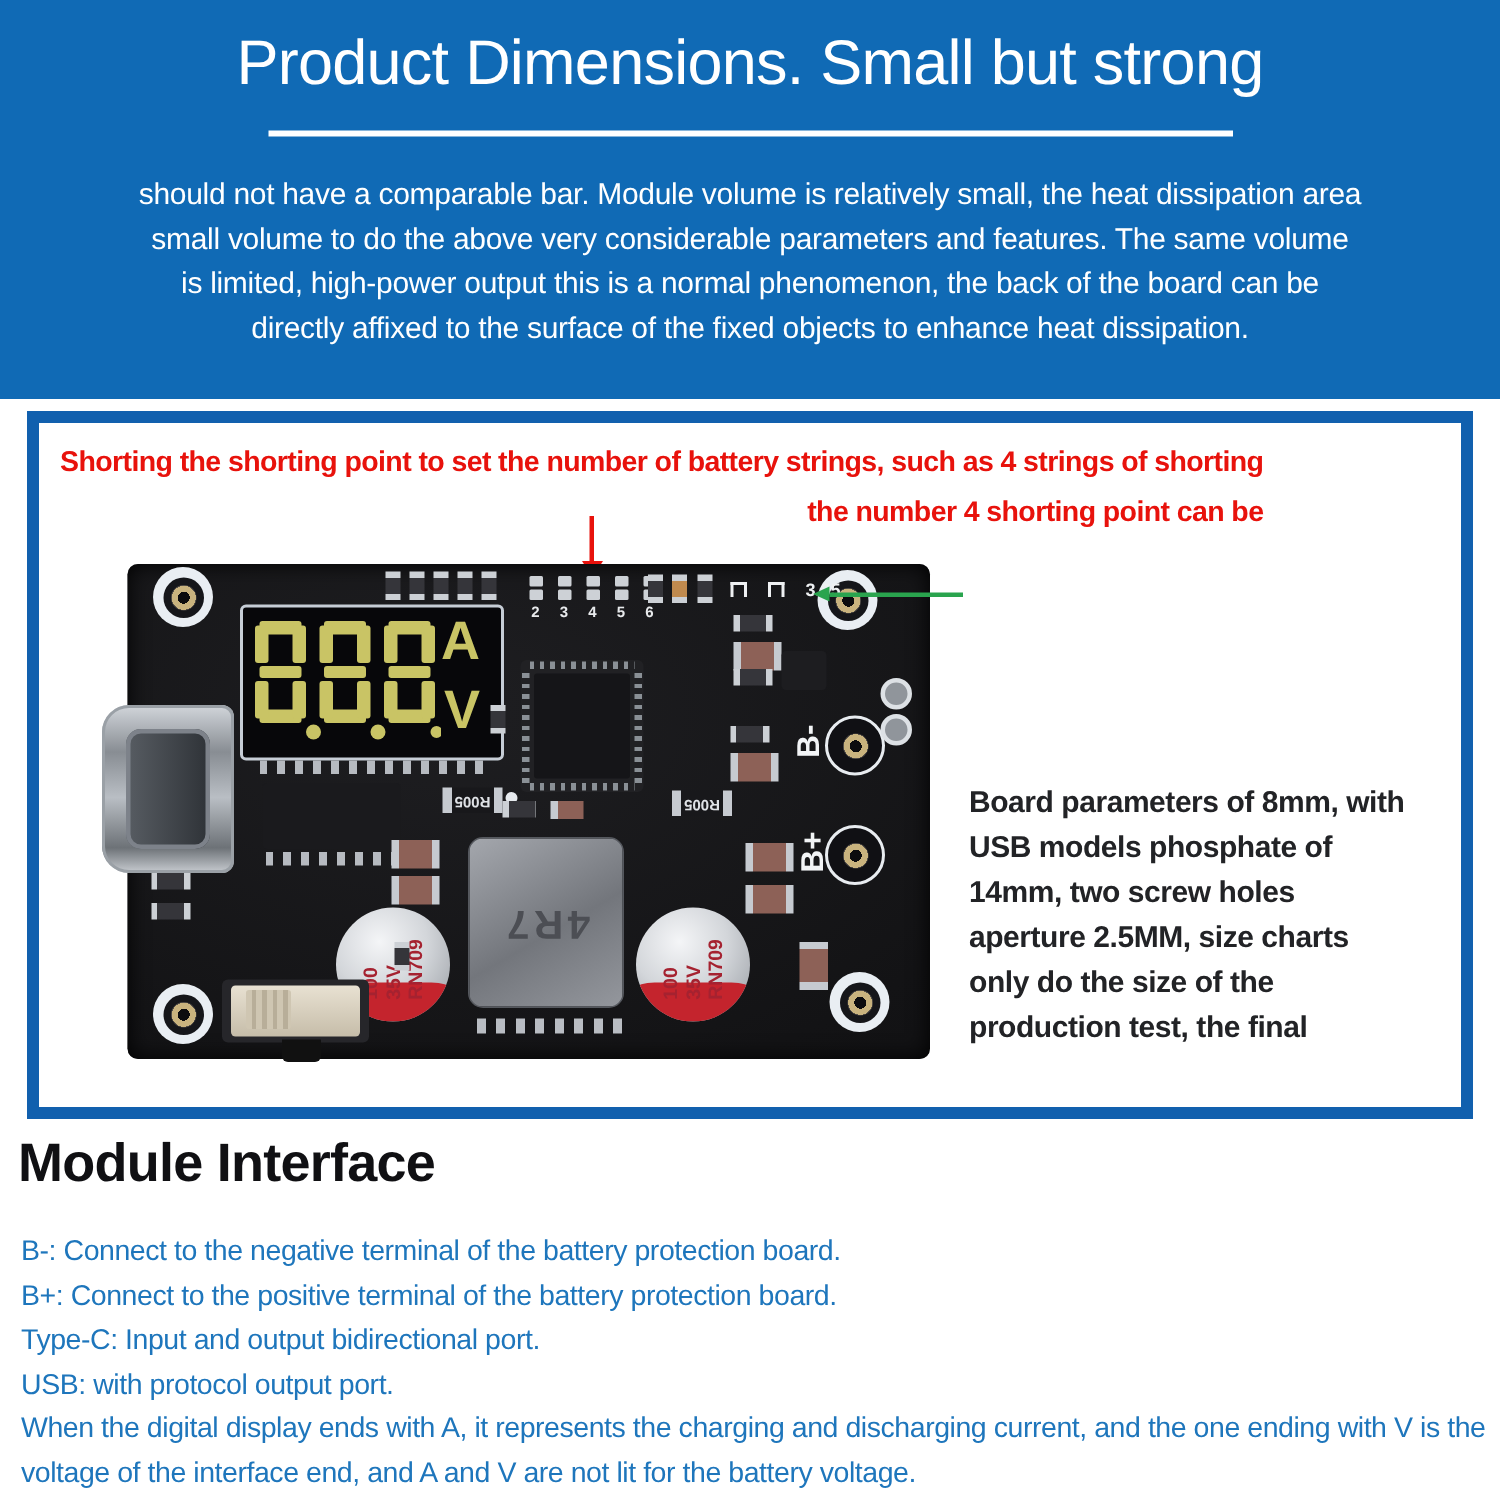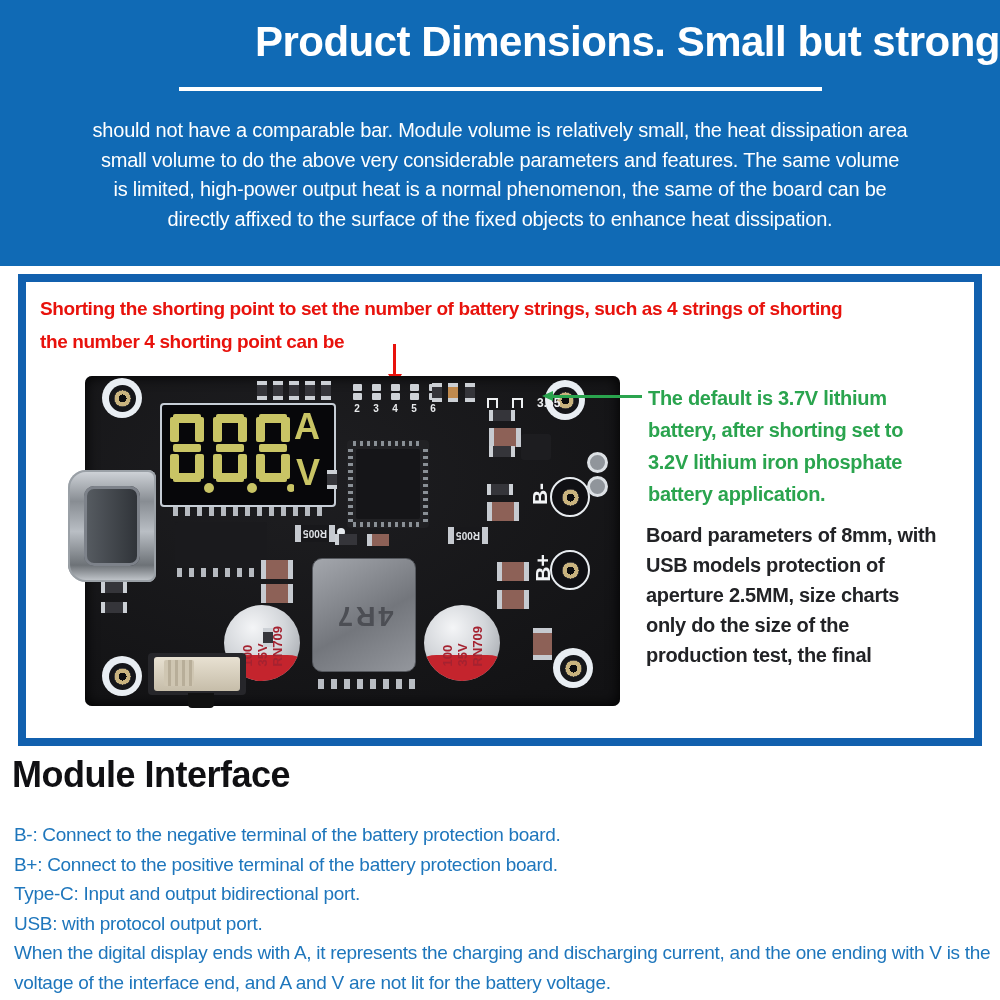--- a/index.html
+++ b/index.html
@@ -2,32 +2,32 @@
 <html style="--header-blue: #106ab5; --border-blue: #1160ae; --text-blue: #1e76bc; --note-red: #e8120c; --note-green: #2aa44e; --display-color: #c9c465;"><head>
 <meta charset="utf-8">
 <style>
   html,body{margin:0;padding:0;background:#fff;}
   .page{position:relative;width:1000px;height:1000px;background:#fff;overflow:hidden;
         font-family:"Liberation Sans",sans-serif;}
 
   
   .banner{position:absolute;left:0;top:0;width:1000px;height:266px;
           background:var(--header-blue,#106ab5);text-align:center;}
-  .banner h1{margin:0;padding-top:18px;font-size:42px;font-weight:700;color:#fff;letter-spacing:-0.5px;text-align:right;}
+  .banner h1{margin:0;padding-top:18px;font-size:42px;font-weight:400;color:#fff;letter-spacing:-0.5px;}
   .title-underline{position:absolute;left:179px;top:87px;width:643px;height:4px;background:#fff;}
   .banner-para{position:absolute;left:0;top:116px;width:1000px;color:#fff;font-size:20px;
                line-height:29.6px;letter-spacing:-0.2px;}
   .banner-para div{white-space:nowrap;}
 
   
   .callout{position:absolute;left:18px;top:274px;width:948px;height:456px;
            border:8px solid var(--border-blue,#1160ae);background:#fff;}
   .red-note{position:absolute;left:14px;top:10px;font-size:19px;font-weight:700;
             color:var(--note-red,#e8120c);line-height:33px;letter-spacing:-0.4px;}
-  .red-note div{white-space:nowrap;}
+  .red-note div{white-space:nowrap;text-align:right;}
   .red-arrow{position:absolute;left:362px;top:62px;width:14px;}
   .ra-line{display:block;width:3px;height:30px;margin-left:5px;background:var(--note-red,#e8120c);}
   .ra-head{display:block;width:0;height:0;border-left:7px solid transparent;
            border-right:7px solid transparent;border-top:11px solid var(--note-red,#e8120c);}
   .green-connector{position:absolute;left:516px;top:109px;display:flex;align-items:center;}
   .ga-head{width:0;height:0;border-top:5px solid transparent;border-bottom:5px solid transparent;
            border-right:11px solid var(--note-green,#2aa44e);}
   .ga-line{width:89px;height:3px;background:var(--note-green,#2aa44e);}
   .green-note{position:absolute;left:622px;top:100px;font-size:20px;font-weight:700;
               color:var(--note-green,#2aa44e);line-height:32px;letter-spacing:-0.3px;}
@@ -89,21 +89,21 @@
   .switch-body{inset:4px 6px;background:linear-gradient(180deg,#e8e1d2,#c6bda9);border-radius:3px;}
   .switch-knob{left:10px;top:3px;width:30px;height:26px;border-radius:2px;
                background:repeating-linear-gradient(90deg,#cfc6b2 0 4px,#b8ae99 4px 7px);}
   .switch-stem{left:40px;top:40px;width:26px;height:15px;background:#111;border-radius:0 0 4px 4px;}
 
   .pads{left:267px;top:8px;display:flex;gap:9px;}
   .pad-col{position:static;display:flex;flex-direction:column;align-items:center;gap:2px;width:10px;}
   .pad{position:static;width:9px;height:7px;background:#cdd1d6;border-radius:1px;}
   .pad-num{position:static;margin-top:2px;font-size:10px;font-weight:700;color:#e8eaec;line-height:10px;}
 
-  .marking{left:402px;top:20px;display:flex;align-items:center;gap:14px;color:#eef0f2;}
+  .marking{left:402px;top:10px;display:flex;align-items:center;gap:14px;color:#eef0f2;}
   .mark-box{position:static;width:7px;height:8px;border:2px solid #eef0f2;border-bottom:none;}
   .marking-text{position:static;font-size:12px;font-weight:700;}
 
   .shunt{width:40px;height:17px;display:flex;align-items:center;justify-content:center;
          background:linear-gradient(90deg,#c6cad0 0 6px,#18181b 6px 34px,#c6cad0 34px);
          transform:rotate(180deg);}
   .shunt span{position:static;font-size:10px;font-weight:700;color:#dfe2e6;}
 
   .res-v{width:10px;height:19px;background:linear-gradient(180deg,#ccd0d5 0 4px,#35353a 4px 15px,#ccd0d5 15px);}
   .res-o{width:10px;height:19px;background:linear-gradient(180deg,#ccd0d5 0 4px,#c08a4e 4px 15px,#ccd0d5 15px);}
@@ -126,21 +126,21 @@
 <body>
 
 <div class="page">
 
   <header class="banner">
     <h1>Product Dimensions. Small but strong</h1>
     <div class="title-underline"></div>
     <div class="banner-para">
         <div>should not have a comparable bar. Module volume is relatively small, the heat dissipation area</div>
         <div>small volume to do the above very considerable parameters and features. The same volume</div>
-        <div>is limited, high-power output heat is a normal phenomenon, the same of the board can be</div>
+        <div>is limited, high-power output this is a normal phenomenon, the back of the board can be</div>
         <div>directly affixed to the surface of the fixed objects to enhance heat dissipation.</div>
       </div>
   </header>
 
   <section class="callout">
 
     <div class="red-note">
         <div>Shorting the shorting point to set the number of battery strings, such as 4 strings of shorting</div>
         <div>the number 4 shorting point can be</div>
       </div>
@@ -314,30 +314,25 @@
       <div class="res-h" style="left:16px;top:226px"></div>
       <div class="res-v" style="left:178px;top:252px"></div>
       <div class="dash-row" style="left:233px;top:303px;width:100px;height:10px"></div>
     </div>
 
     <div class="green-connector">
       <span class="ga-head"></span>
       <span class="ga-line"></span>
     </div>
 
-    <div class="green-note">
-        <div>The default is 3.7V lithium</div>
-        <div>battery, after shorting set to</div>
-        <div>3.2V lithium iron phosphate</div>
-        <div>battery application.</div>
-      </div>
 
     <div class="black-note">
         <div>Board parameters of 8mm, with</div>
-        <div>USB models protection of</div>
+        <div>USB models phosphate of</div>
+        <div>14mm, two screw holes</div>
         <div>aperture 2.5MM, size charts</div>
         <div>only do the size of the</div>
         <div>production test, the final</div>
       </div>
 
   </section>
 
   <section class="bottom">
     <h2>Module Interface</h2>
     <div class="mi-lines">

